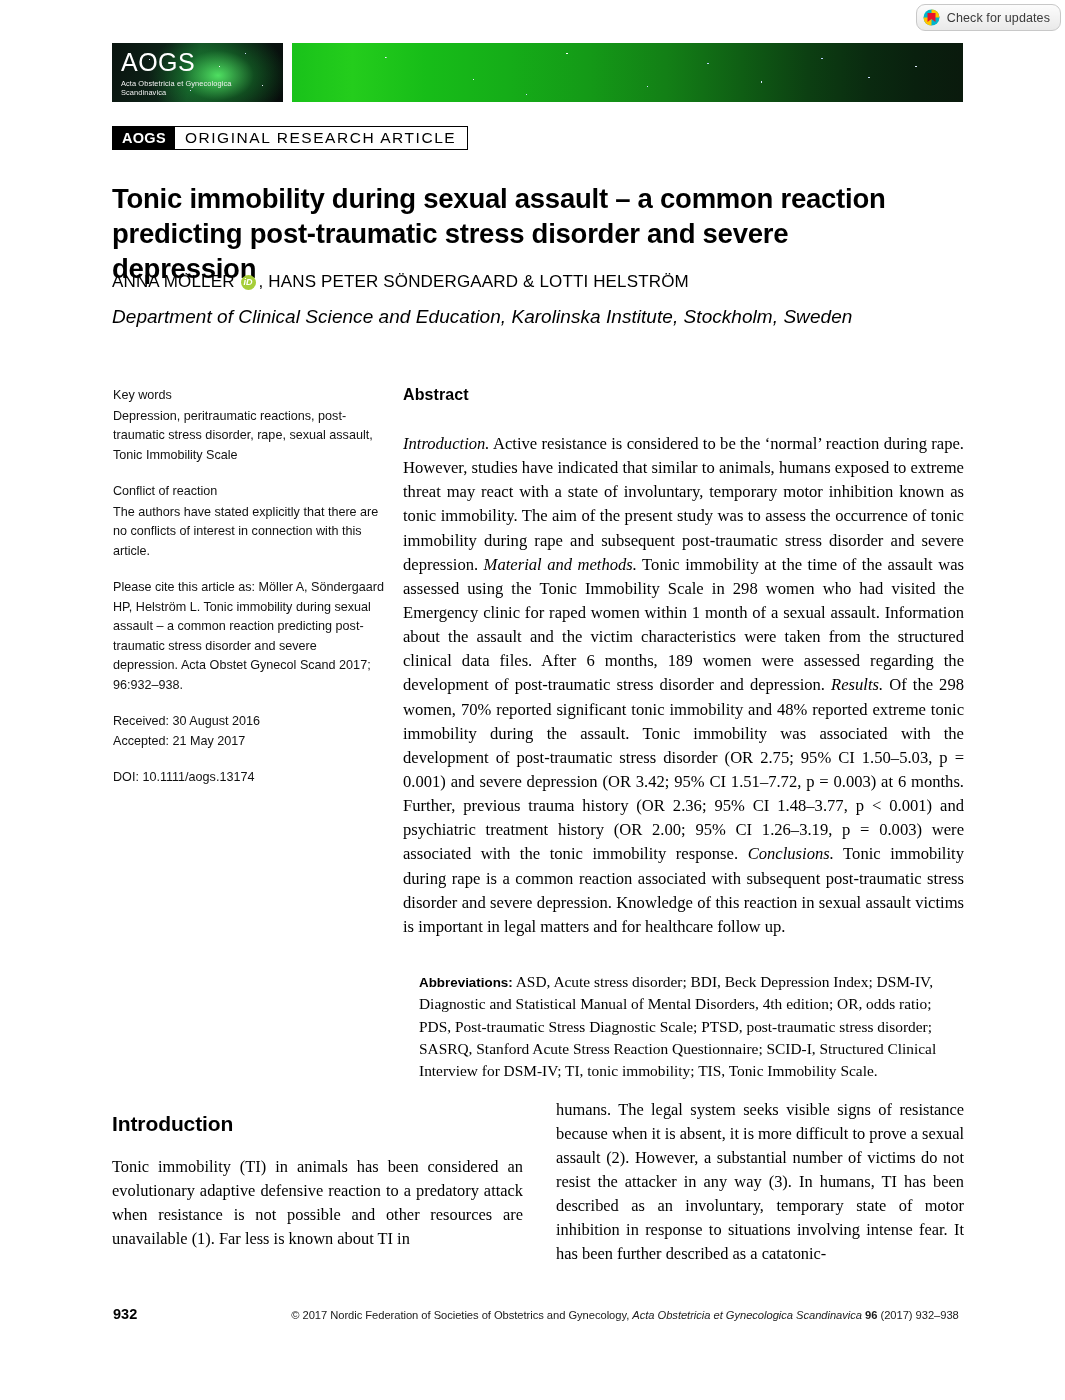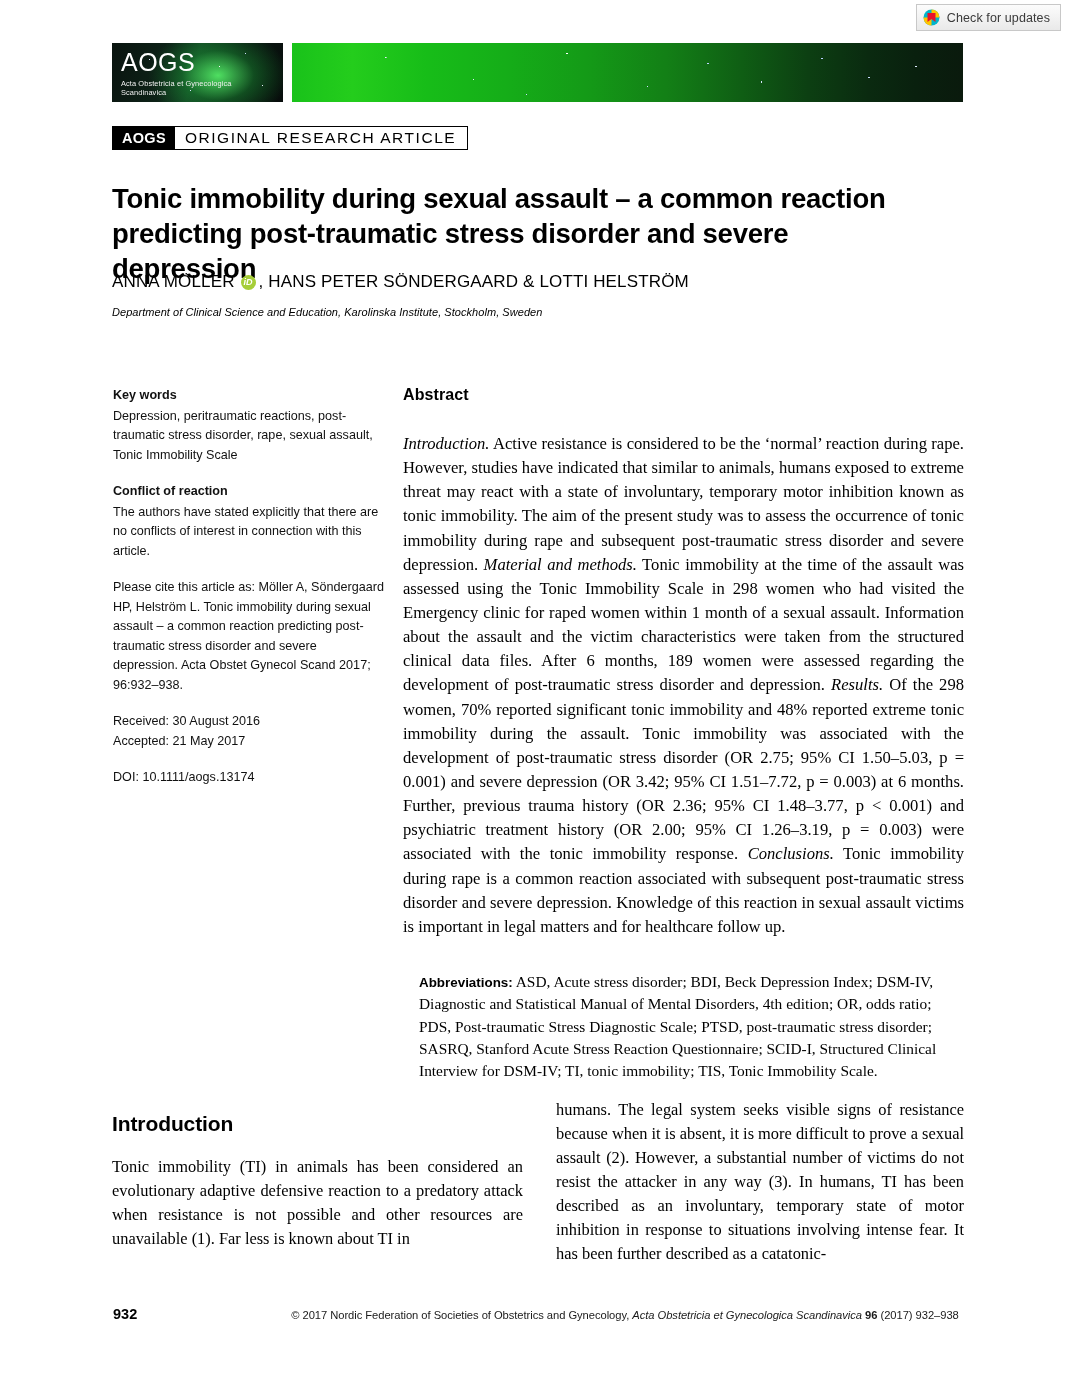--- a/index.html
+++ b/index.html
@@ -20,21 +20,21 @@
   .crossmark {
     position: absolute;
     top: 4px;
     right: 4px;
     display: flex;
     align-items: center;
     gap: 7px;
     padding: 4px 10px 4px 6px;
     background: linear-gradient(#fcfcfc, #e9e9e9);
     border: 1px solid #c8c8c8;
-    border-radius: 0;
+    border-radius: 9px;
   }
   .crossmark-label {
     font-size: 12.5px;
     color: #3a3a3a;
     letter-spacing: .1px;
     white-space: nowrap;
   }
 
   
   .masthead {
@@ -181,37 +181,37 @@
     font-weight: bold;
     font-style: italic;
     margin: 0 3px 0 6px;
     line-height: 1;
   }
   .affiliation {
     position: absolute;
     left: 112px;
     top: 306px;
     width: 800px;
-    font-size: 11px;
+    font-size: 19px;
     font-style: italic;
     letter-spacing: .05px;
   }
 
   
   .sidebar {
     position: absolute;
     left: 113px;
     top: 386px;
     width: 272px;
     font-size: 12.6px;
     line-height: 1.55;
     color: #111111;
   }
   .sb-head {
-    font-weight: bold;
+    font-weight: normal;
     margin-bottom: 1px;
   }
   .sb-block { margin-bottom: 17px; }
   .sb-line { display: block; }
 
   
   .abstract {
     position: absolute;
     left: 403px;
     top: 386px;

